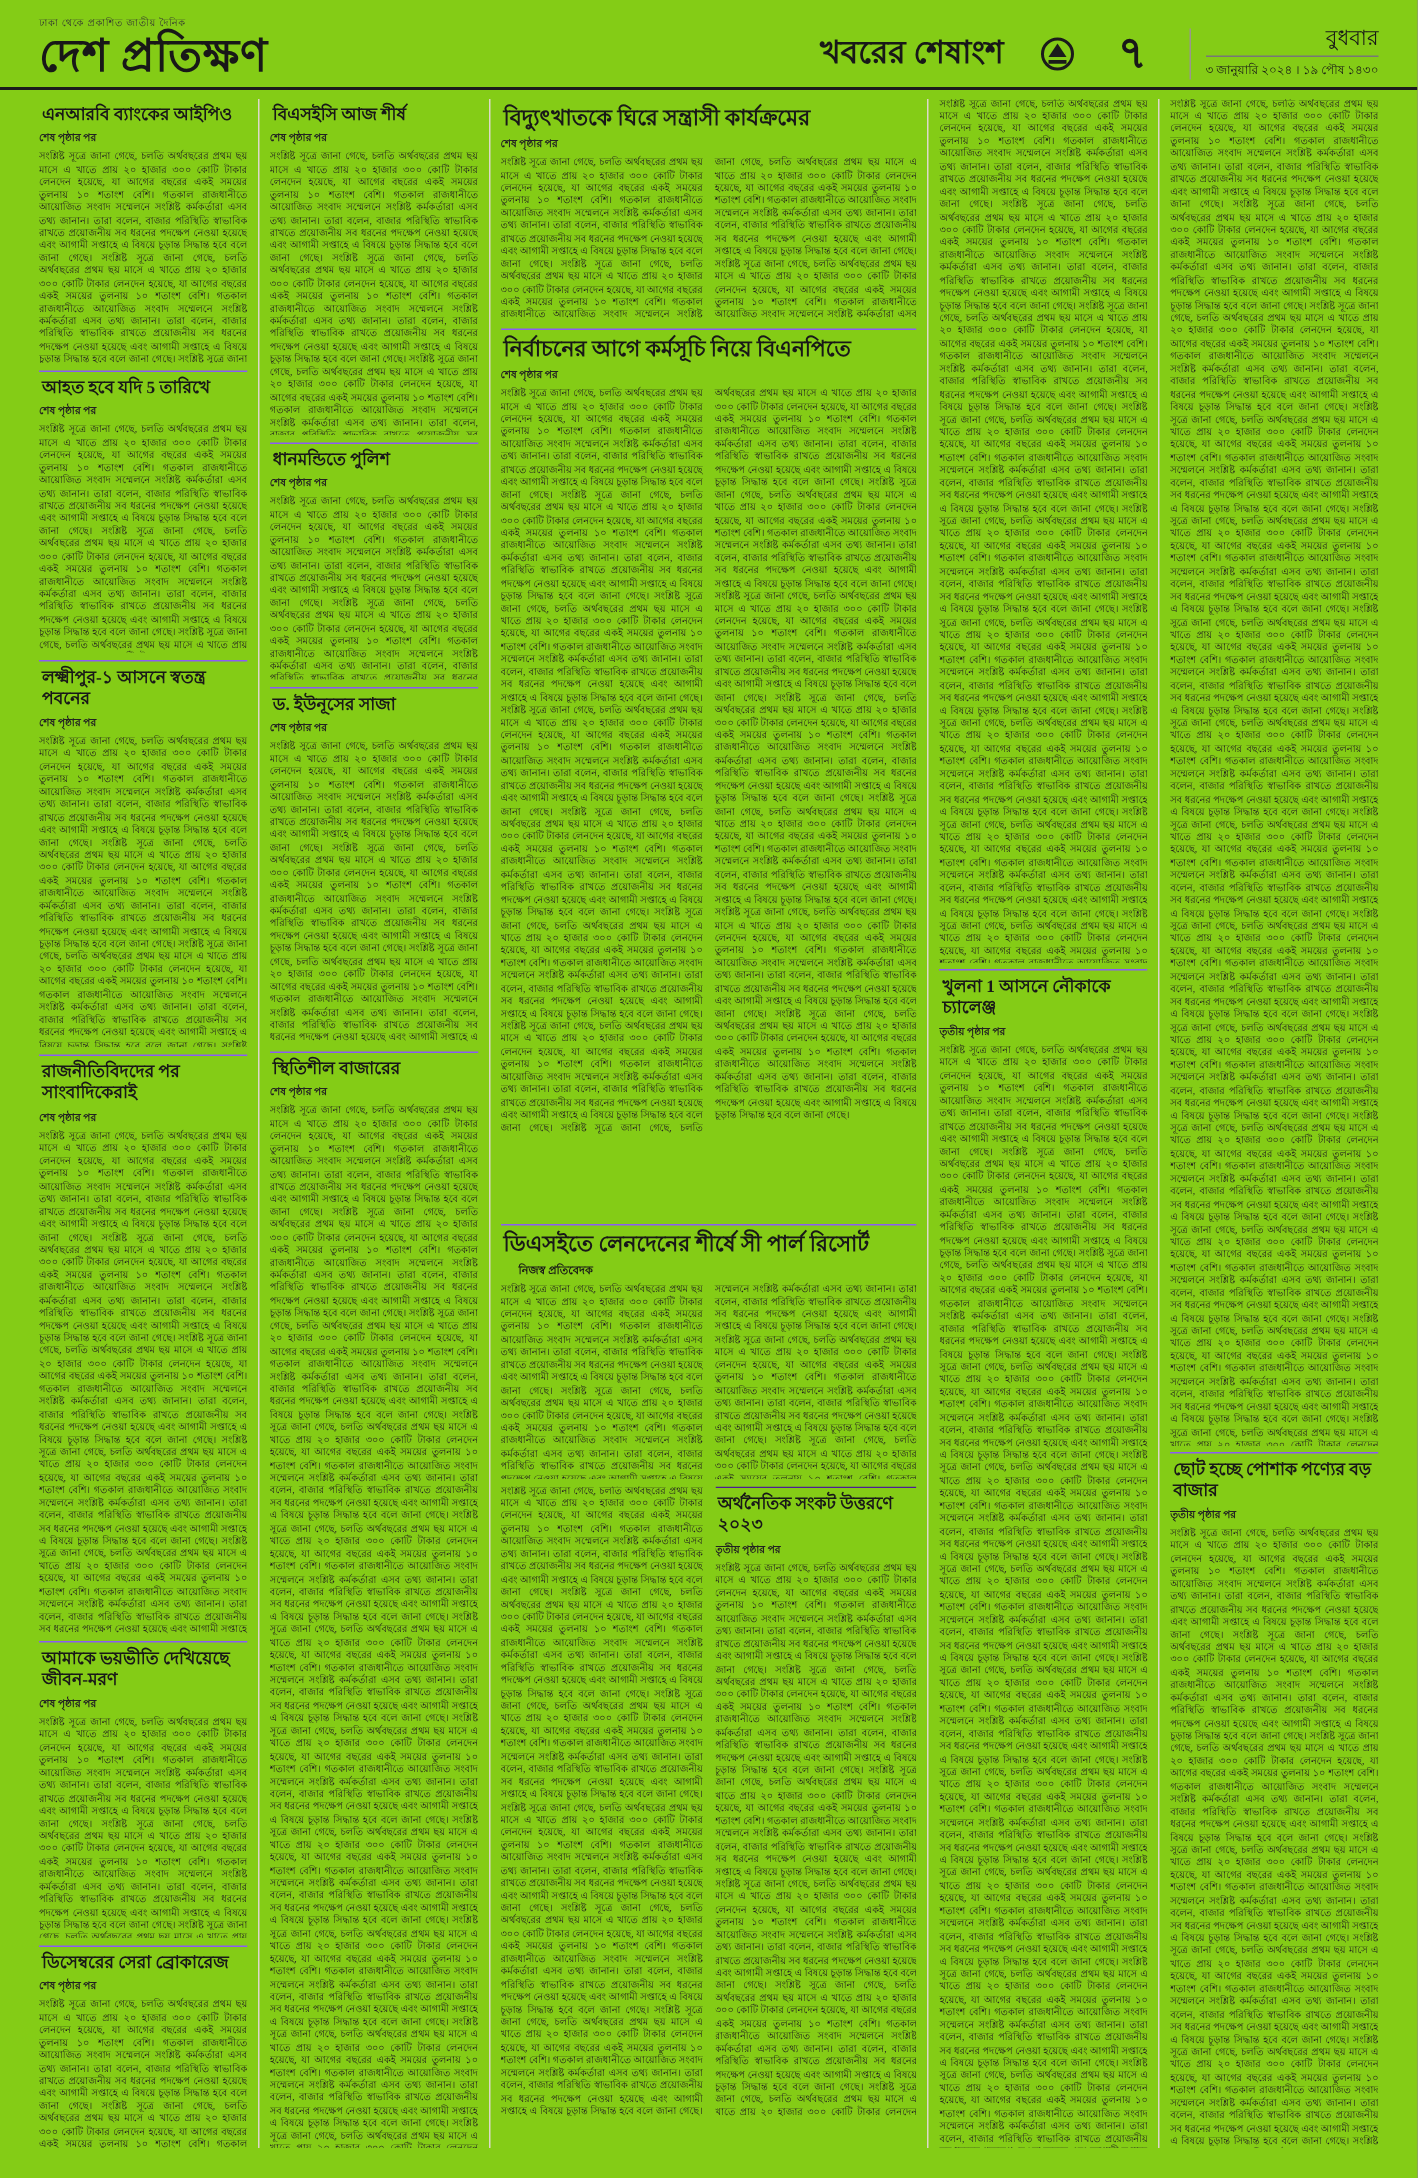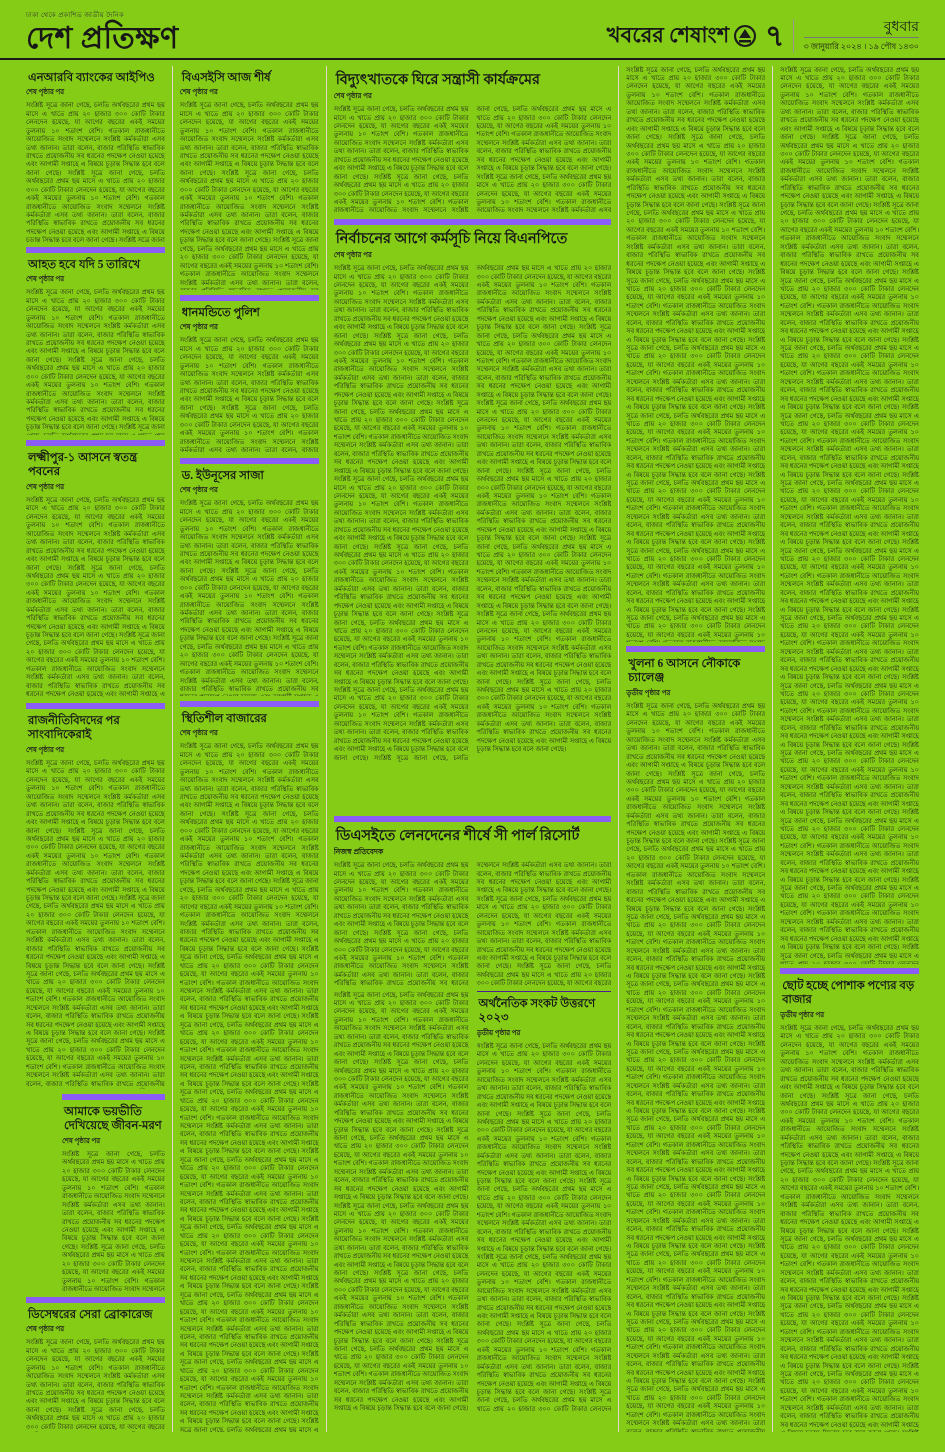--- a/index.html
+++ b/index.html
@@ -11,39 +11,39 @@
     overflow: hidden; position: relative;
   }
   
   header {
     display: flex; justify-content: space-between; align-items: flex-end;
     padding: 10px 26px 4px 26px;
     border-bottom: 2px solid #1b1b1b;
   }
   .mast .tagline { font-size: 6.5px; letter-spacing: .5px; color:#333; margin-bottom: 2px; }
   .mast .mastname { font-size: 30px; font-weight: 700; line-height: 1.02; letter-spacing: .5px; }
-  .hdr-right { display: flex; align-items: center; gap: 4px; }
+  .hdr-right { display: flex; align-items: center; gap: 24px; }
   .section-title { font-size: 21px; font-weight: 700; white-space: nowrap; }
   .logo { width: 24px; height: 24px; flex: 0 0 auto; }
   .pagenum { font-size: 30px; font-weight: 700; line-height: 1; padding: 0 4px; }
   .datebox { text-align: right; border-left: 1px solid #9a968c; padding-left: 10px; }
   .weekday { font-size: 14px; font-weight: 400; line-height: 1.1; }
   .dateline { font-size: 8px; border-top: 1px solid #777; margin-top: 2px; padding-top: 2px; white-space: nowrap; }
   
   .cols { display: flex; gap: 7px; padding: 6px 26px 10px 26px; height: 1382px; }
   .col { flex: 1 1 0; min-width: 0; overflow: hidden; }
   .col + .col { border-left: 1px solid #ddd8ca; padding-left: 7px; }
   .colwide { flex: 2 1 0; }
   
-  .article { border-top: 6px solid #8b5cf6; padding-top: 3px; margin-bottom: 5px; overflow: hidden; }
+  .article { border-top: 1px solid #8b5cf6; padding-top: 3px; margin-bottom: 5px; overflow: hidden; }
   .col > .article:first-child, #col34-stack > .article:first-child { border-top: none; }
   .headline { font-size: 11.5px; font-weight: 700; line-height: 1.28; margin: 1px 2px 2px; }
   .two-col .headline { font-size: 14.5px; }
   .continued { font-size: 7px; font-weight: 700; margin: 0 0 3px; color:#222; }
-  .byline { font-size: 7.5px; font-weight: 700; margin: 1px 0 3px; text-align: left; }
+  .byline { font-size: 7.5px; font-weight: 700; margin: 1px 12px 3px; text-align: left; }
   .body {
     font-size: 6.5px; line-height: 1.3; text-align: justify;
     color: #21211f; word-break: break-word;
   }
   .two-col .body { column-count: 2; column-gap: 8px; }
   .cont { overflow: hidden; margin-bottom: 4px; }
   #col5-top { height: 576px; }
   #col6-top { height: 898px; }
   .bottom-row { display: flex; gap: 8px; height: 420px; overflow: hidden; }
   .bottom-row .half { flex: 1 1 0; min-width: 0; overflow: hidden; }
@@ -89,21 +89,21 @@
         <article class="article" style="height: 258px;">
           <h2 class="headline">লক্ষ্মীপুর-১ আসনে স্বতন্ত্র পবনের</h2>
           <div class="continued">শেষ পৃষ্ঠার পর</div>
           <div class="body">সংশ্লিষ্ট সূত্রে জানা গেছে, চলতি অর্থবছরের প্রথম ছয় মাসে এ খাতে প্রায় ২০ হাজার ৩০০ কোটি টাকার লেনদেন হয়েছে, যা আগের বছরের একই সময়ের তুলনায় ১০ শতাংশ বেশি। গতকাল রাজধানীতে আয়োজিত সংবাদ সম্মেলনে সংশ্লিষ্ট কর্মকর্তারা এসব তথ্য জানান। তারা বলেন, বাজার পরিস্থিতি স্বাভাবিক রাখতে প্রয়োজনীয় সব ধরনের পদক্ষেপ নেওয়া হয়েছে এবং আগামী সপ্তাহে এ বিষয়ে চূড়ান্ত সিদ্ধান্ত হবে বলে জানা গেছে। সংশ্লিষ্ট সূত্রে জানা গেছে, চলতি অর্থবছরের প্রথম ছয় মাসে এ খাতে প্রায় ২০ হাজার ৩০০ কোটি টাকার লেনদেন হয়েছে, যা আগের বছরের একই সময়ের তুলনায় ১০ শতাংশ বেশি। গতকাল রাজধানীতে আয়োজিত সংবাদ সম্মেলনে সংশ্লিষ্ট কর্মকর্তারা এসব তথ্য জানান। তারা বলেন, বাজার পরিস্থিতি স্বাভাবিক রাখতে প্রয়োজনীয় সব ধরনের পদক্ষেপ নেওয়া হয়েছে এবং আগামী সপ্তাহে এ বিষয়ে চূড়ান্ত সিদ্ধান্ত হবে বলে জানা গেছে। সংশ্লিষ্ট সূত্রে জানা গেছে, চলতি অর্থবছরের প্রথম ছয় মাসে এ খাতে প্রায় ২০ হাজার ৩০০ কোটি টাকার লেনদেন হয়েছে, যা আগের বছরের একই সময়ের তুলনায় ১০ শতাংশ বেশি। গতকাল রাজধানীতে আয়োজিত সংবাদ সম্মেলনে সংশ্লিষ্ট কর্মকর্তারা এসব তথ্য জানান। তারা বলেন, বাজার পরিস্থিতি স্বাভাবিক রাখতে প্রয়োজনীয় সব ধরনের পদক্ষেপ নেওয়া হয়েছে এবং আগামী সপ্তাহে এ বিষয়ে চূড়ান্ত সিদ্ধান্ত হবে বলে জানা গেছে। সংশ্লিষ্ট সূত্রে জানা গেছে, চলতি অর্থবছরের প্রথম ছয় মাসে এ খাতে প্রায় ২০ হাজার ৩০০ কোটি টাকার লেনদেন হয়েছে, যা আগের বছরের একই সময়ের তুলনায় ১০ শতাংশ বেশি। গতকাল রাজধানীতে আয়োজিত সংবাদ সম্মেলনে সংশ্লিষ্ট কর্মকর্তারা এসব তথ্য জানান। তারা বলেন, বাজার পরিস্থিতি স্বাভাবিক রাখতে প্রয়োজনীয় সব ধরনের পদক্ষেপ নেওয়া হয়েছে এবং আগামী সপ্তাহে এ বিষয়ে চূড়ান্ত সিদ্ধান্ত হবে বলে জানা গেছে। সংশ্লিষ্ট সূত্রে জানা গেছে, চলতি অর্থবছরের প্রথম ছয় মাসে এ খাতে প্রায় ২০ হাজার ৩০০ কোটি টাকার লেনদেন হয়েছে, যা আগের বছরের একই সময়ের তুলনায় ১০ শতাংশ বেশি। গতকাল রাজধানীতে আয়োজিত সংবাদ সম্মেলনে সংশ্লিষ্ট কর্মকর্তারা এসব তথ্য জানান। তারা বলেন, বাজার পরিস্থিতি স্বাভাবিক রাখতে প্রয়োজনীয় সব ধরনের পদক্ষেপ নেওয়া হয়েছে এবং আগামী সপ্তাহে এ বিষয়ে চূড়ান্ত সিদ্ধান্ত হবে বলে জানা গেছে। সংশ্লিষ্ট সূত্রে জানা গেছে, চলতি অর্থবছরের প্রথম ছয় মাসে এ খাতে প্রায় ২০ হাজার ৩০০ কোটি টাকার লেনদেন হয়েছে, যা আগের বছরের একই সময়ের তুলনায় ১০ শতাংশ বেশি। গতকাল রাজধানীতে আয়োজিত সংবাদ সম্মেলনে সংশ্লিষ্ট কর্মকর্তারা এসব তথ্য জানান। তারা বলেন, বাজার পরিস্থিতি স্বাভাবিক রাখতে প্রয়োজনীয় সব ধরনের পদক্ষেপ নেওয়া হয়েছে এবং আগামী সপ্তাহে এ বিষয়ে চূড়ান্ত সিদ্ধান্ত হবে বলে জানা গেছে। </div>
         </article>
         <article class="article" style="height: 386px;">
           <h2 class="headline">রাজনীতিবিদদের পর সাংবাদিকেরাই</h2>
           <div class="continued">শেষ পৃষ্ঠার পর</div>
           <div class="body">সংশ্লিষ্ট সূত্রে জানা গেছে, চলতি অর্থবছরের প্রথম ছয় মাসে এ খাতে প্রায় ২০ হাজার ৩০০ কোটি টাকার লেনদেন হয়েছে, যা আগের বছরের একই সময়ের তুলনায় ১০ শতাংশ বেশি। গতকাল রাজধানীতে আয়োজিত সংবাদ সম্মেলনে সংশ্লিষ্ট কর্মকর্তারা এসব তথ্য জানান। তারা বলেন, বাজার পরিস্থিতি স্বাভাবিক রাখতে প্রয়োজনীয় সব ধরনের পদক্ষেপ নেওয়া হয়েছে এবং আগামী সপ্তাহে এ বিষয়ে চূড়ান্ত সিদ্ধান্ত হবে বলে জানা গেছে। সংশ্লিষ্ট সূত্রে জানা গেছে, চলতি অর্থবছরের প্রথম ছয় মাসে এ খাতে প্রায় ২০ হাজার ৩০০ কোটি টাকার লেনদেন হয়েছে, যা আগের বছরের একই সময়ের তুলনায় ১০ শতাংশ বেশি। গতকাল রাজধানীতে আয়োজিত সংবাদ সম্মেলনে সংশ্লিষ্ট কর্মকর্তারা এসব তথ্য জানান। তারা বলেন, বাজার পরিস্থিতি স্বাভাবিক রাখতে প্রয়োজনীয় সব ধরনের পদক্ষেপ নেওয়া হয়েছে এবং আগামী সপ্তাহে এ বিষয়ে চূড়ান্ত সিদ্ধান্ত হবে বলে জানা গেছে। সংশ্লিষ্ট সূত্রে জানা গেছে, চলতি অর্থবছরের প্রথম ছয় মাসে এ খাতে প্রায় ২০ হাজার ৩০০ কোটি টাকার লেনদেন হয়েছে, যা আগের বছরের একই সময়ের তুলনায় ১০ শতাংশ বেশি। গতকাল রাজধানীতে আয়োজিত সংবাদ সম্মেলনে সংশ্লিষ্ট কর্মকর্তারা এসব তথ্য জানান। তারা বলেন, বাজার পরিস্থিতি স্বাভাবিক রাখতে প্রয়োজনীয় সব ধরনের পদক্ষেপ নেওয়া হয়েছে এবং আগামী সপ্তাহে এ বিষয়ে চূড়ান্ত সিদ্ধান্ত হবে বলে জানা গেছে। সংশ্লিষ্ট সূত্রে জানা গেছে, চলতি অর্থবছরের প্রথম ছয় মাসে এ খাতে প্রায় ২০ হাজার ৩০০ কোটি টাকার লেনদেন হয়েছে, যা আগের বছরের একই সময়ের তুলনায় ১০ শতাংশ বেশি। গতকাল রাজধানীতে আয়োজিত সংবাদ সম্মেলনে সংশ্লিষ্ট কর্মকর্তারা এসব তথ্য জানান। তারা বলেন, বাজার পরিস্থিতি স্বাভাবিক রাখতে প্রয়োজনীয় সব ধরনের পদক্ষেপ নেওয়া হয়েছে এবং আগামী সপ্তাহে এ বিষয়ে চূড়ান্ত সিদ্ধান্ত হবে বলে জানা গেছে। সংশ্লিষ্ট সূত্রে জানা গেছে, চলতি অর্থবছরের প্রথম ছয় মাসে এ খাতে প্রায় ২০ হাজার ৩০০ কোটি টাকার লেনদেন হয়েছে, যা আগের বছরের একই সময়ের তুলনায় ১০ শতাংশ বেশি। গতকাল রাজধানীতে আয়োজিত সংবাদ সম্মেলনে সংশ্লিষ্ট কর্মকর্তারা এসব তথ্য জানান। তারা বলেন, বাজার পরিস্থিতি স্বাভাবিক রাখতে প্রয়োজনীয় সব ধরনের পদক্ষেপ নেওয়া হয়েছে এবং আগামী সপ্তাহে এ বিষয়ে চূড়ান্ত সিদ্ধান্ত হবে বলে জানা গেছে। সংশ্লিষ্ট সূত্রে জানা গেছে, চলতি অর্থবছরের প্রথম ছয় মাসে এ খাতে প্রায় ২০ হাজার ৩০০ কোটি টাকার লেনদেন হয়েছে, যা আগের বছরের একই সময়ের তুলনায় ১০ শতাংশ বেশি। গতকাল রাজধানীতে আয়োজিত সংবাদ সম্মেলনে সংশ্লিষ্ট কর্মকর্তারা এসব তথ্য জানান। তারা বলেন, বাজার পরিস্থিতি স্বাভাবিক রাখতে প্রয়োজনীয় সব ধরনের পদক্ষেপ নেওয়া হয়েছে এবং আগামী সপ্তাহে এ বিষয়ে চূড়ান্ত সিদ্ধান্ত হবে বলে জানা গেছে। সংশ্লিষ্ট সূত্রে জানা গেছে, চলতি অর্থবছরের প্রথম ছয় মাসে এ খাতে প্রায় ২০ হাজার ৩০০ কোটি টাকার লেনদেন হয়েছে, যা আগের বছরের একই সময়ের তুলনায় ১০ শতাংশ বেশি। গতকাল রাজধানীতে আয়োজিত সংবাদ সম্মেলনে সংশ্লিষ্ট কর্মকর্তারা এসব তথ্য জানান। তারা বলেন, বাজার পরিস্থিতি স্বাভাবিক রাখতে প্রয়োজনীয় সব ধরনের পদক্ষেপ নেওয়া হয়েছে এবং আগামী সপ্তাহে এ বিষয়ে চূড়ান্ত সিদ্ধান্ত হবে বলে জানা গেছে। সংশ্লিষ্ট সূত্রে জানা গেছে, চলতি অর্থবছরের প্রথম ছয় মাসে এ খাতে প্রায় ২০ হাজার ৩০০ কোটি টাকার লেনদেন হয়েছে, যা আগের বছরের একই সময়ের তুলনায় ১০ শতাংশ বেশি। গতকাল রাজধানীতে আয়োজিত সংবাদ সম্মেলনে সংশ্লিষ্ট কর্মকর্তারা এসব তথ্য জানান। তারা বলেন, বাজার পরিস্থিতি স্বাভাবিক রাখতে প্রয়োজনীয় সব ধরনের পদক্ষেপ নেওয়া হয়েছে এবং আগামী সপ্তাহে এ বিষয়ে চূড়ান্ত সিদ্ধান্ত হবে বলে জানা গেছে। </div>
         </article>
-        <article class="article" style="height: 198px; margin-left: 36px;">
+        <article class="article" style="height: 198px;">
           <h2 class="headline">আমাকে ভয়ভীতি দেখিয়েছে জীবন-মরণ</h2>
           <div class="continued">শেষ পৃষ্ঠার পর</div>
           <div class="body">সংশ্লিষ্ট সূত্রে জানা গেছে, চলতি অর্থবছরের প্রথম ছয় মাসে এ খাতে প্রায় ২০ হাজার ৩০০ কোটি টাকার লেনদেন হয়েছে, যা আগের বছরের একই সময়ের তুলনায় ১০ শতাংশ বেশি। গতকাল রাজধানীতে আয়োজিত সংবাদ সম্মেলনে সংশ্লিষ্ট কর্মকর্তারা এসব তথ্য জানান। তারা বলেন, বাজার পরিস্থিতি স্বাভাবিক রাখতে প্রয়োজনীয় সব ধরনের পদক্ষেপ নেওয়া হয়েছে এবং আগামী সপ্তাহে এ বিষয়ে চূড়ান্ত সিদ্ধান্ত হবে বলে জানা গেছে। সংশ্লিষ্ট সূত্রে জানা গেছে, চলতি অর্থবছরের প্রথম ছয় মাসে এ খাতে প্রায় ২০ হাজার ৩০০ কোটি টাকার লেনদেন হয়েছে, যা আগের বছরের একই সময়ের তুলনায় ১০ শতাংশ বেশি। গতকাল রাজধানীতে আয়োজিত সংবাদ সম্মেলনে সংশ্লিষ্ট কর্মকর্তারা এসব তথ্য জানান। তারা বলেন, বাজার পরিস্থিতি স্বাভাবিক রাখতে প্রয়োজনীয় সব ধরনের পদক্ষেপ নেওয়া হয়েছে এবং আগামী সপ্তাহে এ বিষয়ে চূড়ান্ত সিদ্ধান্ত হবে বলে জানা গেছে। সংশ্লিষ্ট সূত্রে জানা গেছে, চলতি অর্থবছরের প্রথম ছয় মাসে এ খাতে প্রায় ২০ হাজার ৩০০ কোটি টাকার লেনদেন হয়েছে, যা আগের বছরের একই সময়ের তুলনায় ১০ শতাংশ বেশি। গতকাল রাজধানীতে আয়োজিত সংবাদ সম্মেলনে সংশ্লিষ্ট কর্মকর্তারা এসব তথ্য জানান। তারা বলেন, বাজার পরিস্থিতি স্বাভাবিক রাখতে প্রয়োজনীয় সব ধরনের পদক্ষেপ নেওয়া হয়েছে এবং আগামী সপ্তাহে এ বিষয়ে চূড়ান্ত সিদ্ধান্ত হবে বলে জানা গেছে। সংশ্লিষ্ট সূত্রে জানা গেছে, চলতি অর্থবছরের প্রথম ছয় মাসে এ খাতে প্রায় ২০ হাজার ৩০০ কোটি টাকার লেনদেন হয়েছে, যা আগের বছরের একই সময়ের তুলনায় ১০ শতাংশ বেশি। গতকাল রাজধানীতে আয়োজিত সংবাদ সম্মেলনে সংশ্লিষ্ট কর্মকর্তারা এসব তথ্য জানান। তারা বলেন, বাজার পরিস্থিতি স্বাভাবিক রাখতে প্রয়োজনীয় সব ধরনের পদক্ষেপ নেওয়া হয়েছে এবং আগামী সপ্তাহে এ বিষয়ে চূড়ান্ত সিদ্ধান্ত হবে বলে জানা গেছে। </div>
         </article>
         <article class="article" style="height: 160px;">
           <h2 class="headline">ডিসেম্বরের সেরা ব্রোকারেজ</h2>
           <div class="continued">শেষ পৃষ্ঠার পর</div>
           <div class="body">সংশ্লিষ্ট সূত্রে জানা গেছে, চলতি অর্থবছরের প্রথম ছয় মাসে এ খাতে প্রায় ২০ হাজার ৩০০ কোটি টাকার লেনদেন হয়েছে, যা আগের বছরের একই সময়ের তুলনায় ১০ শতাংশ বেশি। গতকাল রাজধানীতে আয়োজিত সংবাদ সম্মেলনে সংশ্লিষ্ট কর্মকর্তারা এসব তথ্য জানান। তারা বলেন, বাজার পরিস্থিতি স্বাভাবিক রাখতে প্রয়োজনীয় সব ধরনের পদক্ষেপ নেওয়া হয়েছে এবং আগামী সপ্তাহে এ বিষয়ে চূড়ান্ত সিদ্ধান্ত হবে বলে জানা গেছে। সংশ্লিষ্ট সূত্রে জানা গেছে, চলতি অর্থবছরের প্রথম ছয় মাসে এ খাতে প্রায় ২০ হাজার ৩০০ কোটি টাকার লেনদেন হয়েছে, যা আগের বছরের একই সময়ের তুলনায় ১০ শতাংশ বেশি। গতকাল রাজধানীতে আয়োজিত সংবাদ সম্মেলনে সংশ্লিষ্ট কর্মকর্তারা এসব তথ্য জানান। তারা বলেন, বাজার পরিস্থিতি স্বাভাবিক রাখতে প্রয়োজনীয় সব ধরনের পদক্ষেপ নেওয়া হয়েছে এবং আগামী সপ্তাহে এ বিষয়ে চূড়ান্ত সিদ্ধান্ত হবে বলে জানা গেছে। সংশ্লিষ্ট সূত্রে জানা গেছে, চলতি অর্থবছরের প্রথম ছয় মাসে এ খাতে প্রায় ২০ হাজার ৩০০ কোটি টাকার লেনদেন হয়েছে, যা আগের বছরের একই সময়ের তুলনায় ১০ শতাংশ বেশি। গতকাল রাজধানীতে আয়োজিত সংবাদ সম্মেলনে সংশ্লিষ্ট কর্মকর্তারা এসব তথ্য জানান। তারা বলেন, বাজার পরিস্থিতি স্বাভাবিক রাখতে প্রয়োজনীয় সব ধরনের পদক্ষেপ নেওয়া হয়েছে এবং আগামী সপ্তাহে এ বিষয়ে চূড়ান্ত সিদ্ধান্ত হবে বলে জানা গেছে। সংশ্লিষ্ট সূত্রে জানা গেছে, চলতি অর্থবছরের প্রথম ছয় মাসে এ খাতে প্রায় ২০ হাজার ৩০০ কোটি টাকার লেনদেন হয়েছে, যা আগের বছরের একই সময়ের তুলনায় ১০ শতাংশ বেশি। গতকাল রাজধানীতে আয়োজিত সংবাদ সম্মেলনে সংশ্লিষ্ট কর্মকর্তারা এসব তথ্য জানান। তারা বলেন, বাজার পরিস্থিতি স্বাভাবিক রাখতে প্রয়োজনীয় সব ধরনের পদক্ষেপ নেওয়া হয়েছে এবং আগামী সপ্তাহে এ বিষয়ে চূড়ান্ত সিদ্ধান্ত হবে বলে জানা গেছে। </div>
         </article>
       </section>
@@ -159,21 +159,21 @@
             </article>
           </div>
       </div>
     </section>
     <section class="col" id="col5">
       <div class="cont" id="col5-top">
           <div class="body">সংশ্লিষ্ট সূত্রে জানা গেছে, চলতি অর্থবছরের প্রথম ছয় মাসে এ খাতে প্রায় ২০ হাজার ৩০০ কোটি টাকার লেনদেন হয়েছে, যা আগের বছরের একই সময়ের তুলনায় ১০ শতাংশ বেশি। গতকাল রাজধানীতে আয়োজিত সংবাদ সম্মেলনে সংশ্লিষ্ট কর্মকর্তারা এসব তথ্য জানান। তারা বলেন, বাজার পরিস্থিতি স্বাভাবিক রাখতে প্রয়োজনীয় সব ধরনের পদক্ষেপ নেওয়া হয়েছে এবং আগামী সপ্তাহে এ বিষয়ে চূড়ান্ত সিদ্ধান্ত হবে বলে জানা গেছে। সংশ্লিষ্ট সূত্রে জানা গেছে, চলতি অর্থবছরের প্রথম ছয় মাসে এ খাতে প্রায় ২০ হাজার ৩০০ কোটি টাকার লেনদেন হয়েছে, যা আগের বছরের একই সময়ের তুলনায় ১০ শতাংশ বেশি। গতকাল রাজধানীতে আয়োজিত সংবাদ সম্মেলনে সংশ্লিষ্ট কর্মকর্তারা এসব তথ্য জানান। তারা বলেন, বাজার পরিস্থিতি স্বাভাবিক রাখতে প্রয়োজনীয় সব ধরনের পদক্ষেপ নেওয়া হয়েছে এবং আগামী সপ্তাহে এ বিষয়ে চূড়ান্ত সিদ্ধান্ত হবে বলে জানা গেছে। সংশ্লিষ্ট সূত্রে জানা গেছে, চলতি অর্থবছরের প্রথম ছয় মাসে এ খাতে প্রায় ২০ হাজার ৩০০ কোটি টাকার লেনদেন হয়েছে, যা আগের বছরের একই সময়ের তুলনায় ১০ শতাংশ বেশি। গতকাল রাজধানীতে আয়োজিত সংবাদ সম্মেলনে সংশ্লিষ্ট কর্মকর্তারা এসব তথ্য জানান। তারা বলেন, বাজার পরিস্থিতি স্বাভাবিক রাখতে প্রয়োজনীয় সব ধরনের পদক্ষেপ নেওয়া হয়েছে এবং আগামী সপ্তাহে এ বিষয়ে চূড়ান্ত সিদ্ধান্ত হবে বলে জানা গেছে। সংশ্লিষ্ট সূত্রে জানা গেছে, চলতি অর্থবছরের প্রথম ছয় মাসে এ খাতে প্রায় ২০ হাজার ৩০০ কোটি টাকার লেনদেন হয়েছে, যা আগের বছরের একই সময়ের তুলনায় ১০ শতাংশ বেশি। গতকাল রাজধানীতে আয়োজিত সংবাদ সম্মেলনে সংশ্লিষ্ট কর্মকর্তারা এসব তথ্য জানান। তারা বলেন, বাজার পরিস্থিতি স্বাভাবিক রাখতে প্রয়োজনীয় সব ধরনের পদক্ষেপ নেওয়া হয়েছে এবং আগামী সপ্তাহে এ বিষয়ে চূড়ান্ত সিদ্ধান্ত হবে বলে জানা গেছে। সংশ্লিষ্ট সূত্রে জানা গেছে, চলতি অর্থবছরের প্রথম ছয় মাসে এ খাতে প্রায় ২০ হাজার ৩০০ কোটি টাকার লেনদেন হয়েছে, যা আগের বছরের একই সময়ের তুলনায় ১০ শতাংশ বেশি। গতকাল রাজধানীতে আয়োজিত সংবাদ সম্মেলনে সংশ্লিষ্ট কর্মকর্তারা এসব তথ্য জানান। তারা বলেন, বাজার পরিস্থিতি স্বাভাবিক রাখতে প্রয়োজনীয় সব ধরনের পদক্ষেপ নেওয়া হয়েছে এবং আগামী সপ্তাহে এ বিষয়ে চূড়ান্ত সিদ্ধান্ত হবে বলে জানা গেছে। সংশ্লিষ্ট সূত্রে জানা গেছে, চলতি অর্থবছরের প্রথম ছয় মাসে এ খাতে প্রায় ২০ হাজার ৩০০ কোটি টাকার লেনদেন হয়েছে, যা আগের বছরের একই সময়ের তুলনায় ১০ শতাংশ বেশি। গতকাল রাজধানীতে আয়োজিত সংবাদ সম্মেলনে সংশ্লিষ্ট কর্মকর্তারা এসব তথ্য জানান। তারা বলেন, বাজার পরিস্থিতি স্বাভাবিক রাখতে প্রয়োজনীয় সব ধরনের পদক্ষেপ নেওয়া হয়েছে এবং আগামী সপ্তাহে এ বিষয়ে চূড়ান্ত সিদ্ধান্ত হবে বলে জানা গেছে। সংশ্লিষ্ট সূত্রে জানা গেছে, চলতি অর্থবছরের প্রথম ছয় মাসে এ খাতে প্রায় ২০ হাজার ৩০০ কোটি টাকার লেনদেন হয়েছে, যা আগের বছরের একই সময়ের তুলনায় ১০ শতাংশ বেশি। গতকাল রাজধানীতে আয়োজিত সংবাদ সম্মেলনে সংশ্লিষ্ট কর্মকর্তারা এসব তথ্য জানান। তারা বলেন, বাজার পরিস্থিতি স্বাভাবিক রাখতে প্রয়োজনীয় সব ধরনের পদক্ষেপ নেওয়া হয়েছে এবং আগামী সপ্তাহে এ বিষয়ে চূড়ান্ত সিদ্ধান্ত হবে বলে জানা গেছে। সংশ্লিষ্ট সূত্রে জানা গেছে, চলতি অর্থবছরের প্রথম ছয় মাসে এ খাতে প্রায় ২০ হাজার ৩০০ কোটি টাকার লেনদেন হয়েছে, যা আগের বছরের একই সময়ের তুলনায় ১০ শতাংশ বেশি। গতকাল রাজধানীতে আয়োজিত সংবাদ সম্মেলনে সংশ্লিষ্ট কর্মকর্তারা এসব তথ্য জানান। তারা বলেন, বাজার পরিস্থিতি স্বাভাবিক রাখতে প্রয়োজনীয় সব ধরনের পদক্ষেপ নেওয়া হয়েছে এবং আগামী সপ্তাহে এ বিষয়ে চূড়ান্ত সিদ্ধান্ত হবে বলে জানা গেছে। সংশ্লিষ্ট সূত্রে জানা গেছে, চলতি অর্থবছরের প্রথম ছয় মাসে এ খাতে প্রায় ২০ হাজার ৩০০ কোটি টাকার লেনদেন হয়েছে, যা আগের বছরের একই সময়ের তুলনায় ১০ শতাংশ বেশি। গতকাল রাজধানীতে আয়োজিত সংবাদ সম্মেলনে সংশ্লিষ্ট কর্মকর্তারা এসব তথ্য জানান। তারা বলেন, বাজার পরিস্থিতি স্বাভাবিক রাখতে প্রয়োজনীয় সব ধরনের পদক্ষেপ নেওয়া হয়েছে এবং আগামী সপ্তাহে এ বিষয়ে চূড়ান্ত সিদ্ধান্ত হবে বলে জানা গেছে। সংশ্লিষ্ট সূত্রে জানা গেছে, চলতি অর্থবছরের প্রথম ছয় মাসে এ খাতে প্রায় ২০ হাজার ৩০০ কোটি টাকার লেনদেন হয়েছে, যা আগের বছরের একই সময়ের তুলনায় ১০ শতাংশ বেশি। গতকাল রাজধানীতে আয়োজিত সংবাদ সম্মেলনে সংশ্লিষ্ট কর্মকর্তারা এসব তথ্য জানান। তারা বলেন, বাজার পরিস্থিতি স্বাভাবিক রাখতে প্রয়োজনীয় সব ধরনের পদক্ষেপ নেওয়া হয়েছে এবং আগামী সপ্তাহে এ বিষয়ে চূড়ান্ত সিদ্ধান্ত হবে বলে জানা গেছে। সংশ্লিষ্ট সূত্রে জানা গেছে, চলতি অর্থবছরের প্রথম ছয় মাসে এ খাতে প্রায় ২০ হাজার ৩০০ কোটি টাকার লেনদেন হয়েছে, যা আগের বছরের একই সময়ের তুলনায় ১০ শতাংশ বেশি। গতকাল রাজধানীতে আয়োজিত সংবাদ সম্মেলনে সংশ্লিষ্ট কর্মকর্তারা এসব তথ্য জানান। তারা বলেন, বাজার পরিস্থিতি স্বাভাবিক রাখতে প্রয়োজনীয় সব ধরনের পদক্ষেপ নেওয়া হয়েছে এবং আগামী সপ্তাহে এ বিষয়ে চূড়ান্ত সিদ্ধান্ত হবে বলে জানা গেছে। </div>
         </div>
       <div id="col5-art">
           <article class="article">
-            <h2 class="headline">খুলনা 6 আসনে নৌকাকে চ্যালেঞ্জ</h2>
+            <h2 class="headline">খুলনা 1 আসনে নৌকাকে চ্যালেঞ্জ</h2>
             <div class="continued">তৃতীয় পৃষ্ঠার পর</div>
             <div class="body">সংশ্লিষ্ট সূত্রে জানা গেছে, চলতি অর্থবছরের প্রথম ছয় মাসে এ খাতে প্রায় ২০ হাজার ৩০০ কোটি টাকার লেনদেন হয়েছে, যা আগের বছরের একই সময়ের তুলনায় ১০ শতাংশ বেশি। গতকাল রাজধানীতে আয়োজিত সংবাদ সম্মেলনে সংশ্লিষ্ট কর্মকর্তারা এসব তথ্য জানান। তারা বলেন, বাজার পরিস্থিতি স্বাভাবিক রাখতে প্রয়োজনীয় সব ধরনের পদক্ষেপ নেওয়া হয়েছে এবং আগামী সপ্তাহে এ বিষয়ে চূড়ান্ত সিদ্ধান্ত হবে বলে জানা গেছে। সংশ্লিষ্ট সূত্রে জানা গেছে, চলতি অর্থবছরের প্রথম ছয় মাসে এ খাতে প্রায় ২০ হাজার ৩০০ কোটি টাকার লেনদেন হয়েছে, যা আগের বছরের একই সময়ের তুলনায় ১০ শতাংশ বেশি। গতকাল রাজধানীতে আয়োজিত সংবাদ সম্মেলনে সংশ্লিষ্ট কর্মকর্তারা এসব তথ্য জানান। তারা বলেন, বাজার পরিস্থিতি স্বাভাবিক রাখতে প্রয়োজনীয় সব ধরনের পদক্ষেপ নেওয়া হয়েছে এবং আগামী সপ্তাহে এ বিষয়ে চূড়ান্ত সিদ্ধান্ত হবে বলে জানা গেছে। সংশ্লিষ্ট সূত্রে জানা গেছে, চলতি অর্থবছরের প্রথম ছয় মাসে এ খাতে প্রায় ২০ হাজার ৩০০ কোটি টাকার লেনদেন হয়েছে, যা আগের বছরের একই সময়ের তুলনায় ১০ শতাংশ বেশি। গতকাল রাজধানীতে আয়োজিত সংবাদ সম্মেলনে সংশ্লিষ্ট কর্মকর্তারা এসব তথ্য জানান। তারা বলেন, বাজার পরিস্থিতি স্বাভাবিক রাখতে প্রয়োজনীয় সব ধরনের পদক্ষেপ নেওয়া হয়েছে এবং আগামী সপ্তাহে এ বিষয়ে চূড়ান্ত সিদ্ধান্ত হবে বলে জানা গেছে। সংশ্লিষ্ট সূত্রে জানা গেছে, চলতি অর্থবছরের প্রথম ছয় মাসে এ খাতে প্রায় ২০ হাজার ৩০০ কোটি টাকার লেনদেন হয়েছে, যা আগের বছরের একই সময়ের তুলনায় ১০ শতাংশ বেশি। গতকাল রাজধানীতে আয়োজিত সংবাদ সম্মেলনে সংশ্লিষ্ট কর্মকর্তারা এসব তথ্য জানান। তারা বলেন, বাজার পরিস্থিতি স্বাভাবিক রাখতে প্রয়োজনীয় সব ধরনের পদক্ষেপ নেওয়া হয়েছে এবং আগামী সপ্তাহে এ বিষয়ে চূড়ান্ত সিদ্ধান্ত হবে বলে জানা গেছে। সংশ্লিষ্ট সূত্রে জানা গেছে, চলতি অর্থবছরের প্রথম ছয় মাসে এ খাতে প্রায় ২০ হাজার ৩০০ কোটি টাকার লেনদেন হয়েছে, যা আগের বছরের একই সময়ের তুলনায় ১০ শতাংশ বেশি। গতকাল রাজধানীতে আয়োজিত সংবাদ সম্মেলনে সংশ্লিষ্ট কর্মকর্তারা এসব তথ্য জানান। তারা বলেন, বাজার পরিস্থিতি স্বাভাবিক রাখতে প্রয়োজনীয় সব ধরনের পদক্ষেপ নেওয়া হয়েছে এবং আগামী সপ্তাহে এ বিষয়ে চূড়ান্ত সিদ্ধান্ত হবে বলে জানা গেছে। সংশ্লিষ্ট সূত্রে জানা গেছে, চলতি অর্থবছরের প্রথম ছয় মাসে এ খাতে প্রায় ২০ হাজার ৩০০ কোটি টাকার লেনদেন হয়েছে, যা আগের বছরের একই সময়ের তুলনায় ১০ শতাংশ বেশি। গতকাল রাজধানীতে আয়োজিত সংবাদ সম্মেলনে সংশ্লিষ্ট কর্মকর্তারা এসব তথ্য জানান। তারা বলেন, বাজার পরিস্থিতি স্বাভাবিক রাখতে প্রয়োজনীয় সব ধরনের পদক্ষেপ নেওয়া হয়েছে এবং আগামী সপ্তাহে এ বিষয়ে চূড়ান্ত সিদ্ধান্ত হবে বলে জানা গেছে। সংশ্লিষ্ট সূত্রে জানা গেছে, চলতি অর্থবছরের প্রথম ছয় মাসে এ খাতে প্রায় ২০ হাজার ৩০০ কোটি টাকার লেনদেন হয়েছে, যা আগের বছরের একই সময়ের তুলনায় ১০ শতাংশ বেশি। গতকাল রাজধানীতে আয়োজিত সংবাদ সম্মেলনে সংশ্লিষ্ট কর্মকর্তারা এসব তথ্য জানান। তারা বলেন, বাজার পরিস্থিতি স্বাভাবিক রাখতে প্রয়োজনীয় সব ধরনের পদক্ষেপ নেওয়া হয়েছে এবং আগামী সপ্তাহে এ বিষয়ে চূড়ান্ত সিদ্ধান্ত হবে বলে জানা গেছে। সংশ্লিষ্ট সূত্রে জানা গেছে, চলতি অর্থবছরের প্রথম ছয় মাসে এ খাতে প্রায় ২০ হাজার ৩০০ কোটি টাকার লেনদেন হয়েছে, যা আগের বছরের একই সময়ের তুলনায় ১০ শতাংশ বেশি। গতকাল রাজধানীতে আয়োজিত সংবাদ সম্মেলনে সংশ্লিষ্ট কর্মকর্তারা এসব তথ্য জানান। তারা বলেন, বাজার পরিস্থিতি স্বাভাবিক রাখতে প্রয়োজনীয় সব ধরনের পদক্ষেপ নেওয়া হয়েছে এবং আগামী সপ্তাহে এ বিষয়ে চূড়ান্ত সিদ্ধান্ত হবে বলে জানা গেছে। সংশ্লিষ্ট সূত্রে জানা গেছে, চলতি অর্থবছরের প্রথম ছয় মাসে এ খাতে প্রায় ২০ হাজার ৩০০ কোটি টাকার লেনদেন হয়েছে, যা আগের বছরের একই সময়ের তুলনায় ১০ শতাংশ বেশি। গতকাল রাজধানীতে আয়োজিত সংবাদ সম্মেলনে সংশ্লিষ্ট কর্মকর্তারা এসব তথ্য জানান। তারা বলেন, বাজার পরিস্থিতি স্বাভাবিক রাখতে প্রয়োজনীয় সব ধরনের পদক্ষেপ নেওয়া হয়েছে এবং আগামী সপ্তাহে এ বিষয়ে চূড়ান্ত সিদ্ধান্ত হবে বলে জানা গেছে। সংশ্লিষ্ট সূত্রে জানা গেছে, চলতি অর্থবছরের প্রথম ছয় মাসে এ খাতে প্রায় ২০ হাজার ৩০০ কোটি টাকার লেনদেন হয়েছে, যা আগের বছরের একই সময়ের তুলনায় ১০ শতাংশ বেশি। গতকাল রাজধানীতে আয়োজিত সংবাদ সম্মেলনে সংশ্লিষ্ট কর্মকর্তারা এসব তথ্য জানান। তারা বলেন, বাজার পরিস্থিতি স্বাভাবিক রাখতে প্রয়োজনীয় সব ধরনের পদক্ষেপ নেওয়া হয়েছে এবং আগামী সপ্তাহে এ বিষয়ে চূড়ান্ত সিদ্ধান্ত হবে বলে জানা গেছে। সংশ্লিষ্ট সূত্রে জানা গেছে, চলতি অর্থবছরের প্রথম ছয় মাসে এ খাতে প্রায় ২০ হাজার ৩০০ কোটি টাকার লেনদেন হয়েছে, যা আগের বছরের একই সময়ের তুলনায় ১০ শতাংশ বেশি। গতকাল রাজধানীতে আয়োজিত সংবাদ সম্মেলনে সংশ্লিষ্ট কর্মকর্তারা এসব তথ্য জানান। তারা বলেন, বাজার পরিস্থিতি স্বাভাবিক রাখতে প্রয়োজনীয় সব ধরনের পদক্ষেপ নেওয়া হয়েছে এবং আগামী সপ্তাহে এ বিষয়ে চূড়ান্ত সিদ্ধান্ত হবে বলে জানা গেছে। সংশ্লিষ্ট সূত্রে জানা গেছে, চলতি অর্থবছরের প্রথম ছয় মাসে এ খাতে প্রায় ২০ হাজার ৩০০ কোটি টাকার লেনদেন হয়েছে, যা আগের বছরের একই সময়ের তুলনায় ১০ শতাংশ বেশি। গতকাল রাজধানীতে আয়োজিত সংবাদ সম্মেলনে সংশ্লিষ্ট কর্মকর্তারা এসব তথ্য জানান। তারা বলেন, বাজার পরিস্থিতি স্বাভাবিক রাখতে প্রয়োজনীয় সব ধরনের পদক্ষেপ নেওয়া হয়েছে এবং আগামী সপ্তাহে এ বিষয়ে চূড়ান্ত সিদ্ধান্ত হবে বলে জানা গেছে। সংশ্লিষ্ট সূত্রে জানা গেছে, চলতি অর্থবছরের প্রথম ছয় মাসে এ খাতে প্রায় ২০ হাজার ৩০০ কোটি টাকার লেনদেন হয়েছে, যা আগের বছরের একই সময়ের তুলনায় ১০ শতাংশ বেশি। গতকাল রাজধানীতে আয়োজিত সংবাদ সম্মেলনে সংশ্লিষ্ট কর্মকর্তারা এসব তথ্য জানান। তারা বলেন, বাজার পরিস্থিতি স্বাভাবিক রাখতে প্রয়োজনীয় সব ধরনের পদক্ষেপ নেওয়া হয়েছে এবং আগামী সপ্তাহে এ বিষয়ে চূড়ান্ত সিদ্ধান্ত হবে বলে জানা গেছে। সংশ্লিষ্ট সূত্রে জানা গেছে, চলতি অর্থবছরের প্রথম ছয় মাসে এ খাতে প্রায় ২০ হাজার ৩০০ কোটি টাকার লেনদেন হয়েছে, যা আগের বছরের একই সময়ের তুলনায় ১০ শতাংশ বেশি। গতকাল রাজধানীতে আয়োজিত সংবাদ সম্মেলনে সংশ্লিষ্ট কর্মকর্তারা এসব তথ্য জানান। তারা বলেন, বাজার পরিস্থিতি স্বাভাবিক রাখতে প্রয়োজনীয় সব ধরনের পদক্ষেপ নেওয়া হয়েছে এবং আগামী সপ্তাহে এ বিষয়ে চূড়ান্ত সিদ্ধান্ত হবে বলে জানা গেছে। </div>
           </article>
         </div>
     </section>
     <section class="col" id="col6">
       <div class="cont" id="col6-top">
           <div class="body">সংশ্লিষ্ট সূত্রে জানা গেছে, চলতি অর্থবছরের প্রথম ছয় মাসে এ খাতে প্রায় ২০ হাজার ৩০০ কোটি টাকার লেনদেন হয়েছে, যা আগের বছরের একই সময়ের তুলনায় ১০ শতাংশ বেশি। গতকাল রাজধানীতে আয়োজিত সংবাদ সম্মেলনে সংশ্লিষ্ট কর্মকর্তারা এসব তথ্য জানান। তারা বলেন, বাজার পরিস্থিতি স্বাভাবিক রাখতে প্রয়োজনীয় সব ধরনের পদক্ষেপ নেওয়া হয়েছে এবং আগামী সপ্তাহে এ বিষয়ে চূড়ান্ত সিদ্ধান্ত হবে বলে জানা গেছে। সংশ্লিষ্ট সূত্রে জানা গেছে, চলতি অর্থবছরের প্রথম ছয় মাসে এ খাতে প্রায় ২০ হাজার ৩০০ কোটি টাকার লেনদেন হয়েছে, যা আগের বছরের একই সময়ের তুলনায় ১০ শতাংশ বেশি। গতকাল রাজধানীতে আয়োজিত সংবাদ সম্মেলনে সংশ্লিষ্ট কর্মকর্তারা এসব তথ্য জানান। তারা বলেন, বাজার পরিস্থিতি স্বাভাবিক রাখতে প্রয়োজনীয় সব ধরনের পদক্ষেপ নেওয়া হয়েছে এবং আগামী সপ্তাহে এ বিষয়ে চূড়ান্ত সিদ্ধান্ত হবে বলে জানা গেছে। সংশ্লিষ্ট সূত্রে জানা গেছে, চলতি অর্থবছরের প্রথম ছয় মাসে এ খাতে প্রায় ২০ হাজার ৩০০ কোটি টাকার লেনদেন হয়েছে, যা আগের বছরের একই সময়ের তুলনায় ১০ শতাংশ বেশি। গতকাল রাজধানীতে আয়োজিত সংবাদ সম্মেলনে সংশ্লিষ্ট কর্মকর্তারা এসব তথ্য জানান। তারা বলেন, বাজার পরিস্থিতি স্বাভাবিক রাখতে প্রয়োজনীয় সব ধরনের পদক্ষেপ নেওয়া হয়েছে এবং আগামী সপ্তাহে এ বিষয়ে চূড়ান্ত সিদ্ধান্ত হবে বলে জানা গেছে। সংশ্লিষ্ট সূত্রে জানা গেছে, চলতি অর্থবছরের প্রথম ছয় মাসে এ খাতে প্রায় ২০ হাজার ৩০০ কোটি টাকার লেনদেন হয়েছে, যা আগের বছরের একই সময়ের তুলনায় ১০ শতাংশ বেশি। গতকাল রাজধানীতে আয়োজিত সংবাদ সম্মেলনে সংশ্লিষ্ট কর্মকর্তারা এসব তথ্য জানান। তারা বলেন, বাজার পরিস্থিতি স্বাভাবিক রাখতে প্রয়োজনীয় সব ধরনের পদক্ষেপ নেওয়া হয়েছে এবং আগামী সপ্তাহে এ বিষয়ে চূড়ান্ত সিদ্ধান্ত হবে বলে জানা গেছে। সংশ্লিষ্ট সূত্রে জানা গেছে, চলতি অর্থবছরের প্রথম ছয় মাসে এ খাতে প্রায় ২০ হাজার ৩০০ কোটি টাকার লেনদেন হয়েছে, যা আগের বছরের একই সময়ের তুলনায় ১০ শতাংশ বেশি। গতকাল রাজধানীতে আয়োজিত সংবাদ সম্মেলনে সংশ্লিষ্ট কর্মকর্তারা এসব তথ্য জানান। তারা বলেন, বাজার পরিস্থিতি স্বাভাবিক রাখতে প্রয়োজনীয় সব ধরনের পদক্ষেপ নেওয়া হয়েছে এবং আগামী সপ্তাহে এ বিষয়ে চূড়ান্ত সিদ্ধান্ত হবে বলে জানা গেছে। সংশ্লিষ্ট সূত্রে জানা গেছে, চলতি অর্থবছরের প্রথম ছয় মাসে এ খাতে প্রায় ২০ হাজার ৩০০ কোটি টাকার লেনদেন হয়েছে, যা আগের বছরের একই সময়ের তুলনায় ১০ শতাংশ বেশি। গতকাল রাজধানীতে আয়োজিত সংবাদ সম্মেলনে সংশ্লিষ্ট কর্মকর্তারা এসব তথ্য জানান। তারা বলেন, বাজার পরিস্থিতি স্বাভাবিক রাখতে প্রয়োজনীয় সব ধরনের পদক্ষেপ নেওয়া হয়েছে এবং আগামী সপ্তাহে এ বিষয়ে চূড়ান্ত সিদ্ধান্ত হবে বলে জানা গেছে। সংশ্লিষ্ট সূত্রে জানা গেছে, চলতি অর্থবছরের প্রথম ছয় মাসে এ খাতে প্রায় ২০ হাজার ৩০০ কোটি টাকার লেনদেন হয়েছে, যা আগের বছরের একই সময়ের তুলনায় ১০ শতাংশ বেশি। গতকাল রাজধানীতে আয়োজিত সংবাদ সম্মেলনে সংশ্লিষ্ট কর্মকর্তারা এসব তথ্য জানান। তারা বলেন, বাজার পরিস্থিতি স্বাভাবিক রাখতে প্রয়োজনীয় সব ধরনের পদক্ষেপ নেওয়া হয়েছে এবং আগামী সপ্তাহে এ বিষয়ে চূড়ান্ত সিদ্ধান্ত হবে বলে জানা গেছে। সংশ্লিষ্ট সূত্রে জানা গেছে, চলতি অর্থবছরের প্রথম ছয় মাসে এ খাতে প্রায় ২০ হাজার ৩০০ কোটি টাকার লেনদেন হয়েছে, যা আগের বছরের একই সময়ের তুলনায় ১০ শতাংশ বেশি। গতকাল রাজধানীতে আয়োজিত সংবাদ সম্মেলনে সংশ্লিষ্ট কর্মকর্তারা এসব তথ্য জানান। তারা বলেন, বাজার পরিস্থিতি স্বাভাবিক রাখতে প্রয়োজনীয় সব ধরনের পদক্ষেপ নেওয়া হয়েছে এবং আগামী সপ্তাহে এ বিষয়ে চূড়ান্ত সিদ্ধান্ত হবে বলে জানা গেছে। সংশ্লিষ্ট সূত্রে জানা গেছে, চলতি অর্থবছরের প্রথম ছয় মাসে এ খাতে প্রায় ২০ হাজার ৩০০ কোটি টাকার লেনদেন হয়েছে, যা আগের বছরের একই সময়ের তুলনায় ১০ শতাংশ বেশি। গতকাল রাজধানীতে আয়োজিত সংবাদ সম্মেলনে সংশ্লিষ্ট কর্মকর্তারা এসব তথ্য জানান। তারা বলেন, বাজার পরিস্থিতি স্বাভাবিক রাখতে প্রয়োজনীয় সব ধরনের পদক্ষেপ নেওয়া হয়েছে এবং আগামী সপ্তাহে এ বিষয়ে চূড়ান্ত সিদ্ধান্ত হবে বলে জানা গেছে। সংশ্লিষ্ট সূত্রে জানা গেছে, চলতি অর্থবছরের প্রথম ছয় মাসে এ খাতে প্রায় ২০ হাজার ৩০০ কোটি টাকার লেনদেন হয়েছে, যা আগের বছরের একই সময়ের তুলনায় ১০ শতাংশ বেশি। গতকাল রাজধানীতে আয়োজিত সংবাদ সম্মেলনে সংশ্লিষ্ট কর্মকর্তারা এসব তথ্য জানান। তারা বলেন, বাজার পরিস্থিতি স্বাভাবিক রাখতে প্রয়োজনীয় সব ধরনের পদক্ষেপ নেওয়া হয়েছে এবং আগামী সপ্তাহে এ বিষয়ে চূড়ান্ত সিদ্ধান্ত হবে বলে জানা গেছে। সংশ্লিষ্ট সূত্রে জানা গেছে, চলতি অর্থবছরের প্রথম ছয় মাসে এ খাতে প্রায় ২০ হাজার ৩০০ কোটি টাকার লেনদেন হয়েছে, যা আগের বছরের একই সময়ের তুলনায় ১০ শতাংশ বেশি। গতকাল রাজধানীতে আয়োজিত সংবাদ সম্মেলনে সংশ্লিষ্ট কর্মকর্তারা এসব তথ্য জানান। তারা বলেন, বাজার পরিস্থিতি স্বাভাবিক রাখতে প্রয়োজনীয় সব ধরনের পদক্ষেপ নেওয়া হয়েছে এবং আগামী সপ্তাহে এ বিষয়ে চূড়ান্ত সিদ্ধান্ত হবে বলে জানা গেছে। সংশ্লিষ্ট সূত্রে জানা গেছে, চলতি অর্থবছরের প্রথম ছয় মাসে এ খাতে প্রায় ২০ হাজার ৩০০ কোটি টাকার লেনদেন হয়েছে, যা আগের বছরের একই সময়ের তুলনায় ১০ শতাংশ বেশি। গতকাল রাজধানীতে আয়োজিত সংবাদ সম্মেলনে সংশ্লিষ্ট কর্মকর্তারা এসব তথ্য জানান। তারা বলেন, বাজার পরিস্থিতি স্বাভাবিক রাখতে প্রয়োজনীয় সব ধরনের পদক্ষেপ নেওয়া হয়েছে এবং আগামী সপ্তাহে এ বিষয়ে চূড়ান্ত সিদ্ধান্ত হবে বলে জানা গেছে। সংশ্লিষ্ট সূত্রে জানা গেছে, চলতি অর্থবছরের প্রথম ছয় মাসে এ খাতে প্রায় ২০ হাজার ৩০০ কোটি টাকার লেনদেন হয়েছে, যা আগের বছরের একই সময়ের তুলনায় ১০ শতাংশ বেশি। গতকাল রাজধানীতে আয়োজিত সংবাদ সম্মেলনে সংশ্লিষ্ট কর্মকর্তারা এসব তথ্য জানান। তারা বলেন, বাজার পরিস্থিতি স্বাভাবিক রাখতে প্রয়োজনীয় সব ধরনের পদক্ষেপ নেওয়া হয়েছে এবং আগামী সপ্তাহে এ বিষয়ে চূড়ান্ত সিদ্ধান্ত হবে বলে জানা গেছে। সংশ্লিষ্ট সূত্রে জানা গেছে, চলতি অর্থবছরের প্রথম ছয় মাসে এ খাতে প্রায় ২০ হাজার ৩০০ কোটি টাকার লেনদেন হয়েছে, যা আগের বছরের একই সময়ের তুলনায় ১০ শতাংশ বেশি। গতকাল রাজধানীতে আয়োজিত সংবাদ সম্মেলনে সংশ্লিষ্ট কর্মকর্তারা এসব তথ্য জানান। তারা বলেন, বাজার পরিস্থিতি স্বাভাবিক রাখতে প্রয়োজনীয় সব ধরনের পদক্ষেপ নেওয়া হয়েছে এবং আগামী সপ্তাহে এ বিষয়ে চূড়ান্ত সিদ্ধান্ত হবে বলে জানা গেছে। সংশ্লিষ্ট সূত্রে জানা গেছে, চলতি অর্থবছরের প্রথম ছয় মাসে এ খাতে প্রায় ২০ হাজার ৩০০ কোটি টাকার লেনদেন হয়েছে, যা আগের বছরের একই সময়ের তুলনায় ১০ শতাংশ বেশি। গতকাল রাজধানীতে আয়োজিত সংবাদ সম্মেলনে সংশ্লিষ্ট কর্মকর্তারা এসব তথ্য জানান। তারা বলেন, বাজার পরিস্থিতি স্বাভাবিক রাখতে প্রয়োজনীয় সব ধরনের পদক্ষেপ নেওয়া হয়েছে এবং আগামী সপ্তাহে এ বিষয়ে চূড়ান্ত সিদ্ধান্ত হবে বলে জানা গেছে। সংশ্লিষ্ট সূত্রে জানা গেছে, চলতি অর্থবছরের প্রথম ছয় মাসে এ খাতে প্রায় ২০ হাজার ৩০০ কোটি টাকার লেনদেন হয়েছে, যা আগের বছরের একই সময়ের তুলনায় ১০ শতাংশ বেশি। গতকাল রাজধানীতে আয়োজিত সংবাদ সম্মেলনে সংশ্লিষ্ট কর্মকর্তারা এসব তথ্য জানান। তারা বলেন, বাজার পরিস্থিতি স্বাভাবিক রাখতে প্রয়োজনীয় সব ধরনের পদক্ষেপ নেওয়া হয়েছে এবং আগামী সপ্তাহে এ বিষয়ে চূড়ান্ত সিদ্ধান্ত হবে বলে জানা গেছে। </div>
         </div>
       <div id="col6-art">

